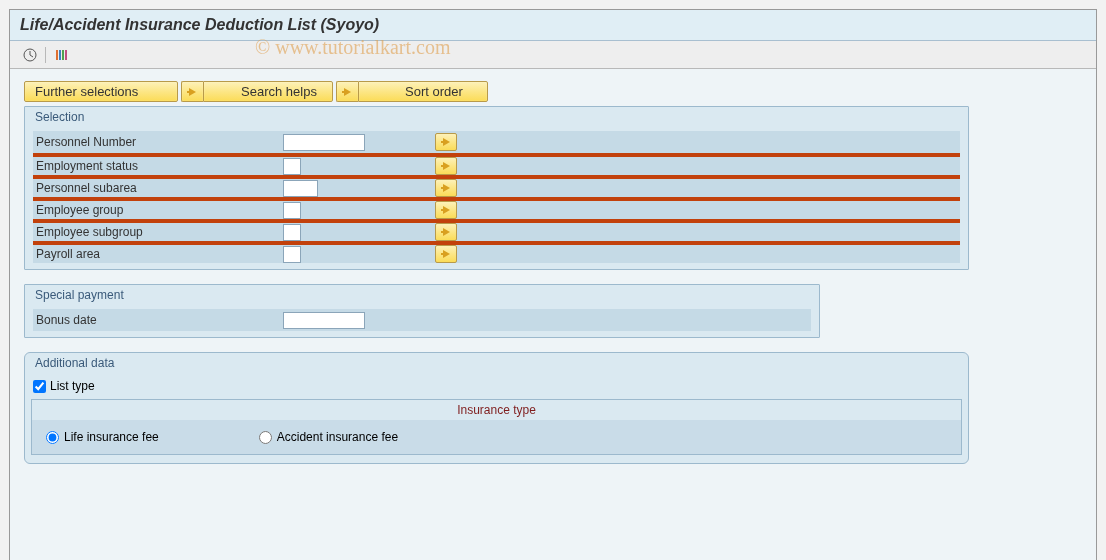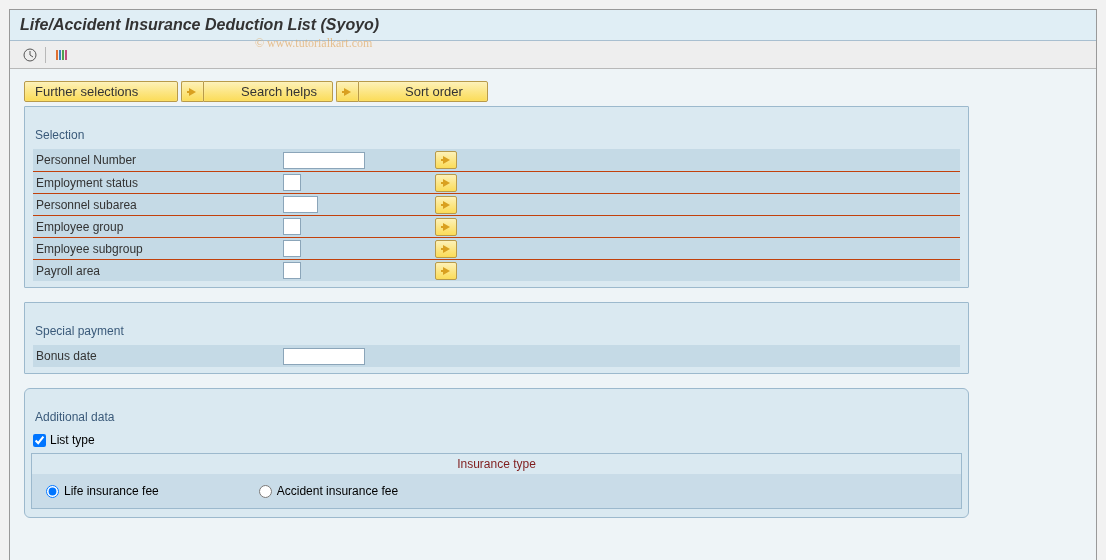--- a/index.html
+++ b/index.html
@@ -12,40 +12,40 @@
     .content { padding: 12px 14px; background: #eef4f7; height: calc(100% - 64px); }
     .top-buttons { display: flex; gap: 3px; margin-bottom: 4px; }
     .sap-btn { background: linear-gradient(#fdf1b8, #fce686, #fbdc58); border: 1px solid #b89a4a; border-radius: 2px; height: 21px; display: flex; align-items: center; justify-content: center; cursor: pointer; color: #333; font-size: 13px; box-shadow: inset 0 0 1px rgba(255,255,255,.8); }
     .btn-main { width: 154px; padding: 0 10px; text-align: left; justify-content: flex-start; }
     .btn-icon { width: 22px; }
     .btn-label-wide { width: 130px; }
     .btn-group { display: flex; gap: 0; }
     .btn-group .btn-icon { border-top-right-radius: 0; border-bottom-right-radius: 0; border-right: none; }
     .btn-group .btn-label-wide { border-top-left-radius: 0; border-bottom-left-radius: 0; padding-left: 22px; }
     .group { border: 1px solid #9cb9cd; background: #dae9f1; margin-bottom: 14px; border-radius: 1px; }
-    .group-title { padding: 21px 10px 5px 10px; color: #3a5a7a; border-bottom: none; }
+    .group-title { padding: 3px 10px 5px 10px; color: #3a5a7a; border-bottom: none; }
     .group-body { padding: 2px 8px 6px 8px; }
-    .row { display: flex; align-items: center; height: 22px; background: #c5dae6; margin: 0; border-top: 1px solid #c2410c; }
+    .row { display: flex; align-items: center; height: 22px; background: #c5dae6; margin: 0; border-top: 4px solid #c2410c; }
     .row:first-child { border-top: none; }
     .row-label { width: 250px; padding-left: 3px; color: #333; }
     .row-input { border: 1px solid #8ba5b9; background: #fff; height: 17px; padding: 0 2px; }
     .input-med { width: 82px; }
     .input-sm { width: 18px; }
     .input-mid { width: 35px; }
     .row-btn-slot { display: flex; align-items: center; }
     .arrow-btn { width: 22px; height: 18px; background: linear-gradient(#fdf1b8, #fce686, #fbdc58); border: 1px solid #b89a4a; border-radius: 2px; display: flex; align-items: center; justify-content: center; cursor: pointer; }
     .nested-group { border: 1px solid #9cb9cd; margin: 4px 6px 8px 6px; background: #c9dce8; }
     .nested-title { padding: 3px 8px; color: #7f1d1d; background: #dae9f1; text-align: center; }
     .nested-body { padding: 10px 14px; }
     .radios { display: flex; gap: 100px; align-items: center; }
     .radio-item { display: flex; align-items: center; gap: 5px; }
     .check-row { display: flex; align-items: center; gap: 4px; padding: 4px 8px 2px 8px; }
     .arrow-right-icon { width: 0; height: 0; border-top: 4px solid transparent; border-bottom: 4px solid transparent; border-left: 7px solid #d9a020; position: relative; }
     .arrow-right-icon::after { content: ''; position: absolute; left: -9px; top: -1px; width: 4px; height: 2px; background: #d9a020; }
-    .watermark { position: absolute; top: 36px; left: 255px; color: #e0a050; font-size: 12px; font-family: "Times New Roman", serif; opacity: 0.6; pointer-events: none; }
+    .watermark { position: absolute; top: 36px; left: 255px; color: #e0a050; font-size: 20px; font-family: "Times New Roman", serif; opacity: 0.6; pointer-events: none; }
   </style>
 </head>
 <body>
 
 <div class="container">
   <div class="header">Life/Accident Insurance Deduction List (Syoyo)</div>
 
   <div class="toolbar">
     <div class="toolbar-btn">
       <svg width="14" height="14" viewBox="0 0 14 14">
@@ -141,21 +141,21 @@
           <div style="width:42px;"></div>
           <div class="row-btn-slot">
               <div class="arrow-btn">
                 <span class="arrow-right-icon"></span>
               </div>
             </div>
         </div>
       </div>
     </div>
 
-    <div class="group" style="width: 945px;">
+    <div class="group" style="width: 796px;">
       <div class="group-title">Special payment</div>
       <div class="group-body">
         <div class="row">
           <div class="row-label">Bonus date</div>
           <div><input class="row-input input-med" style=""></div>
         </div>
       </div>
     </div>
 
     <div class="group" style="width: 945px; border-radius: 6px;">

